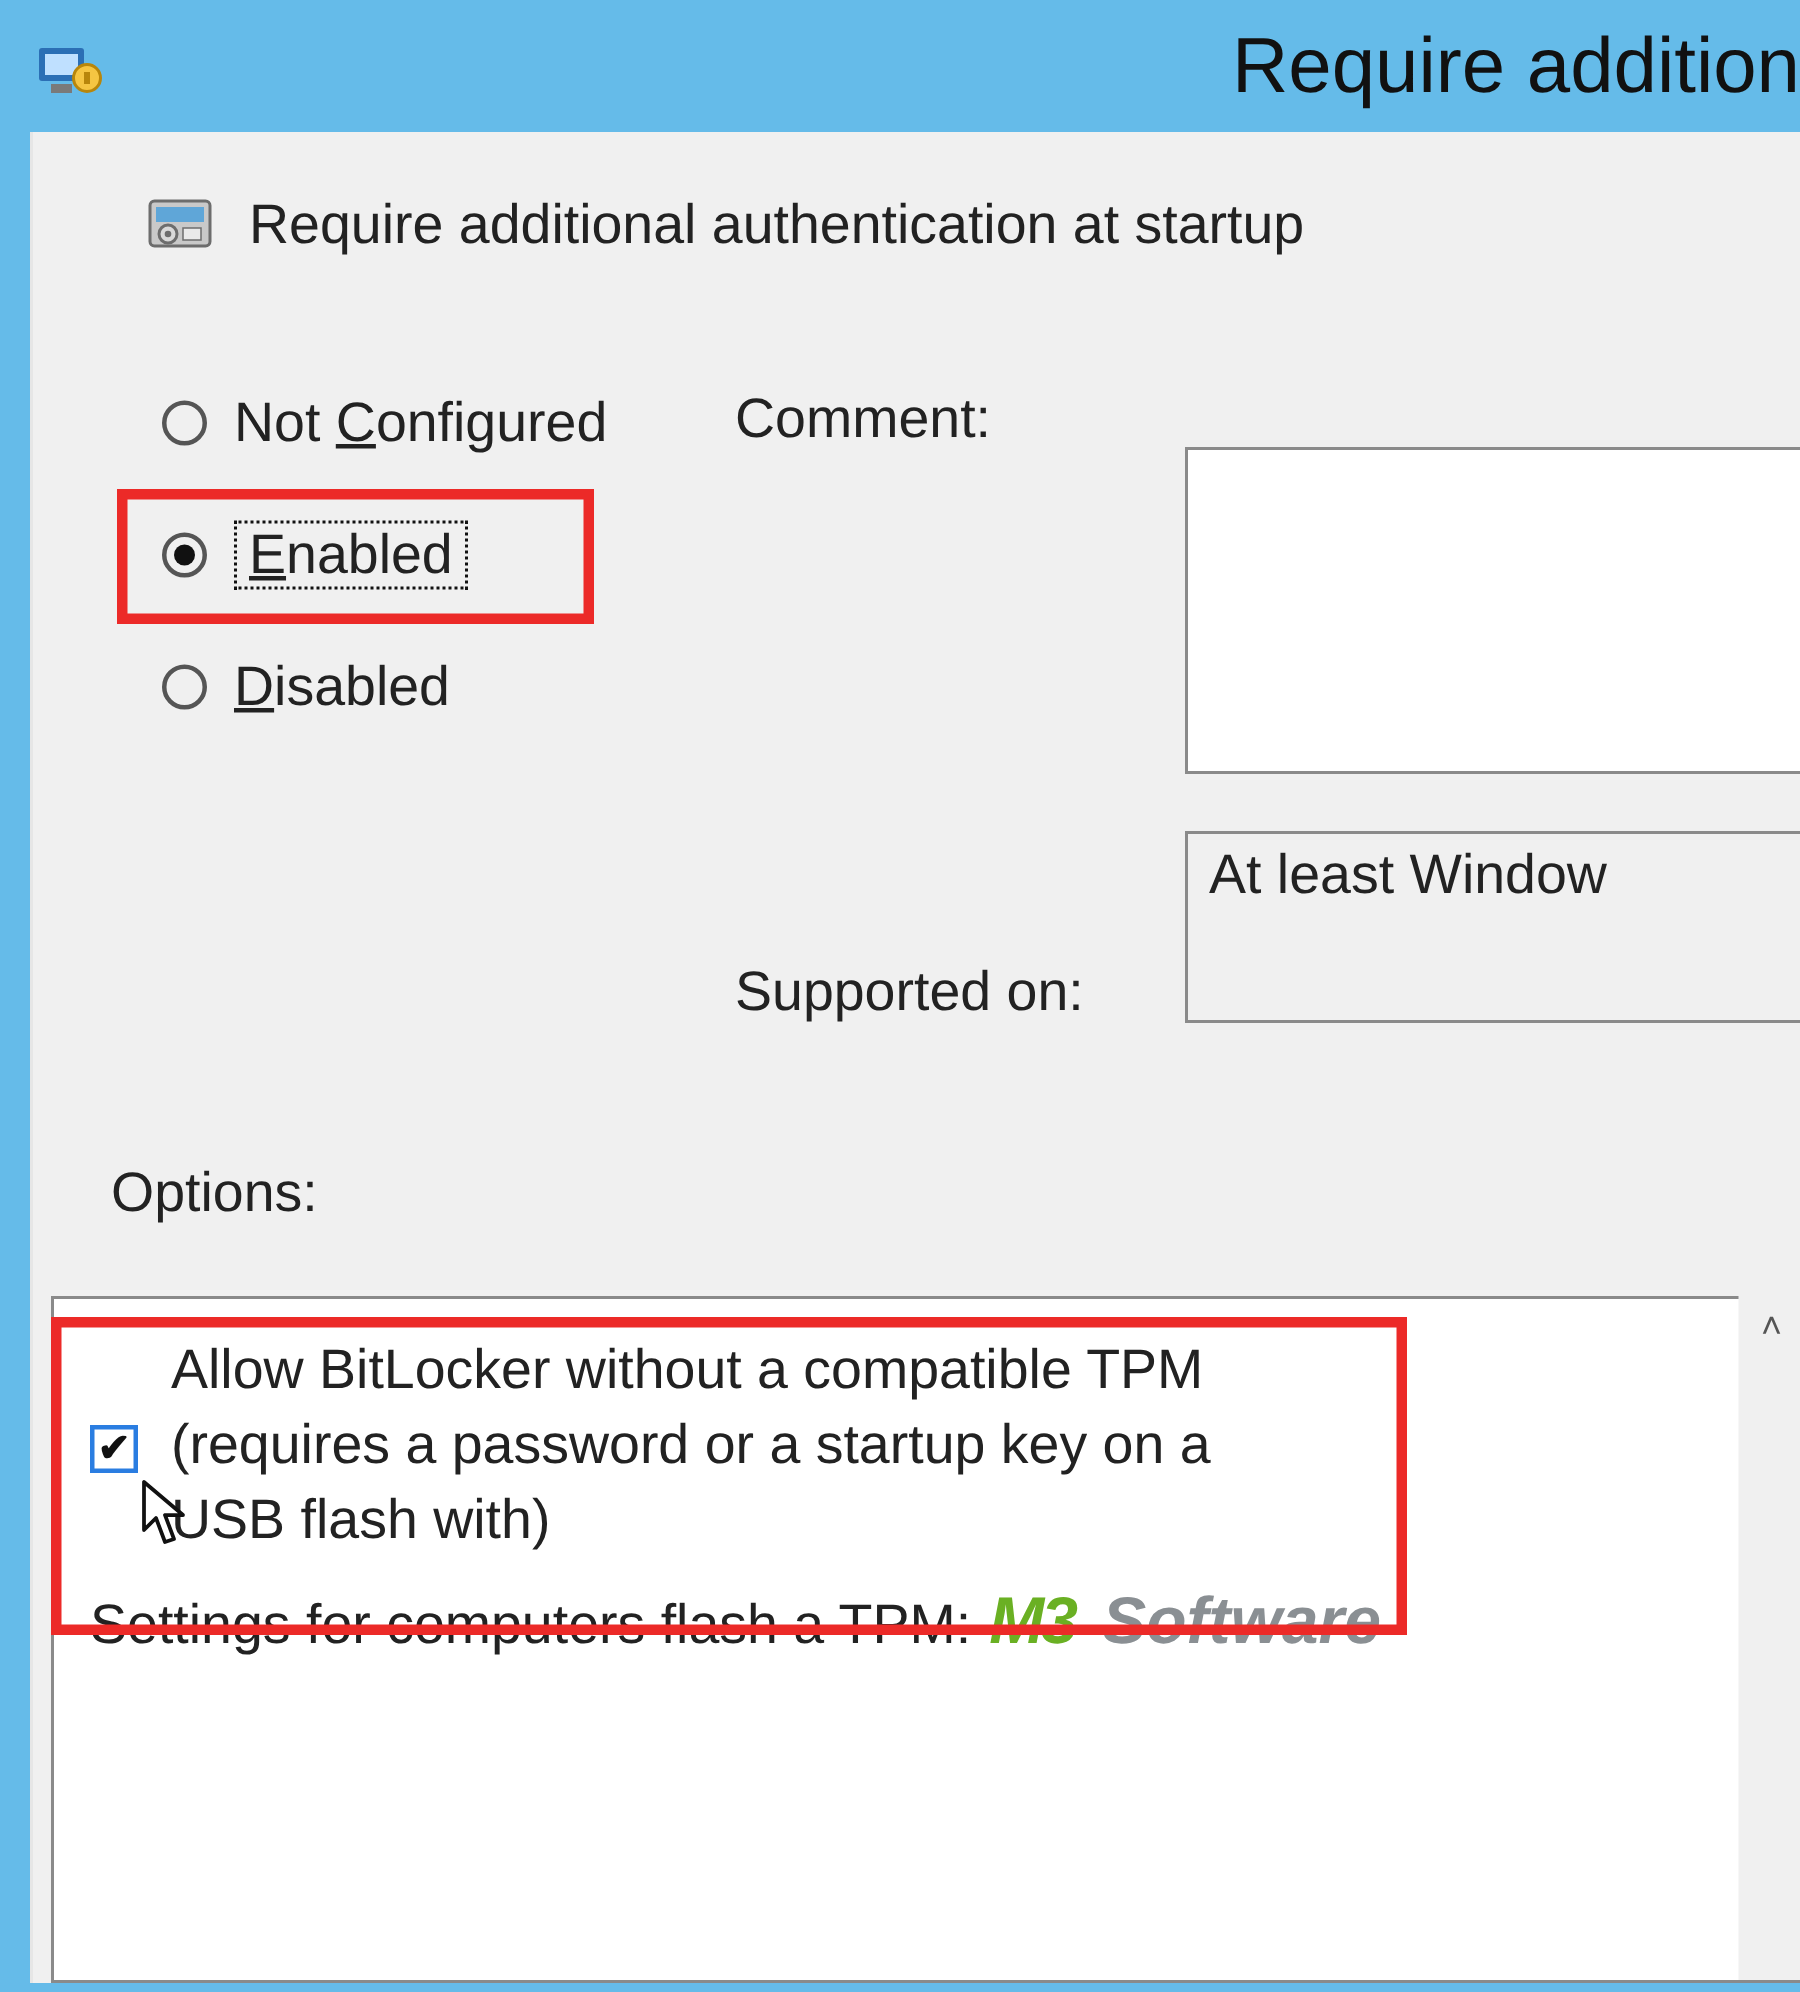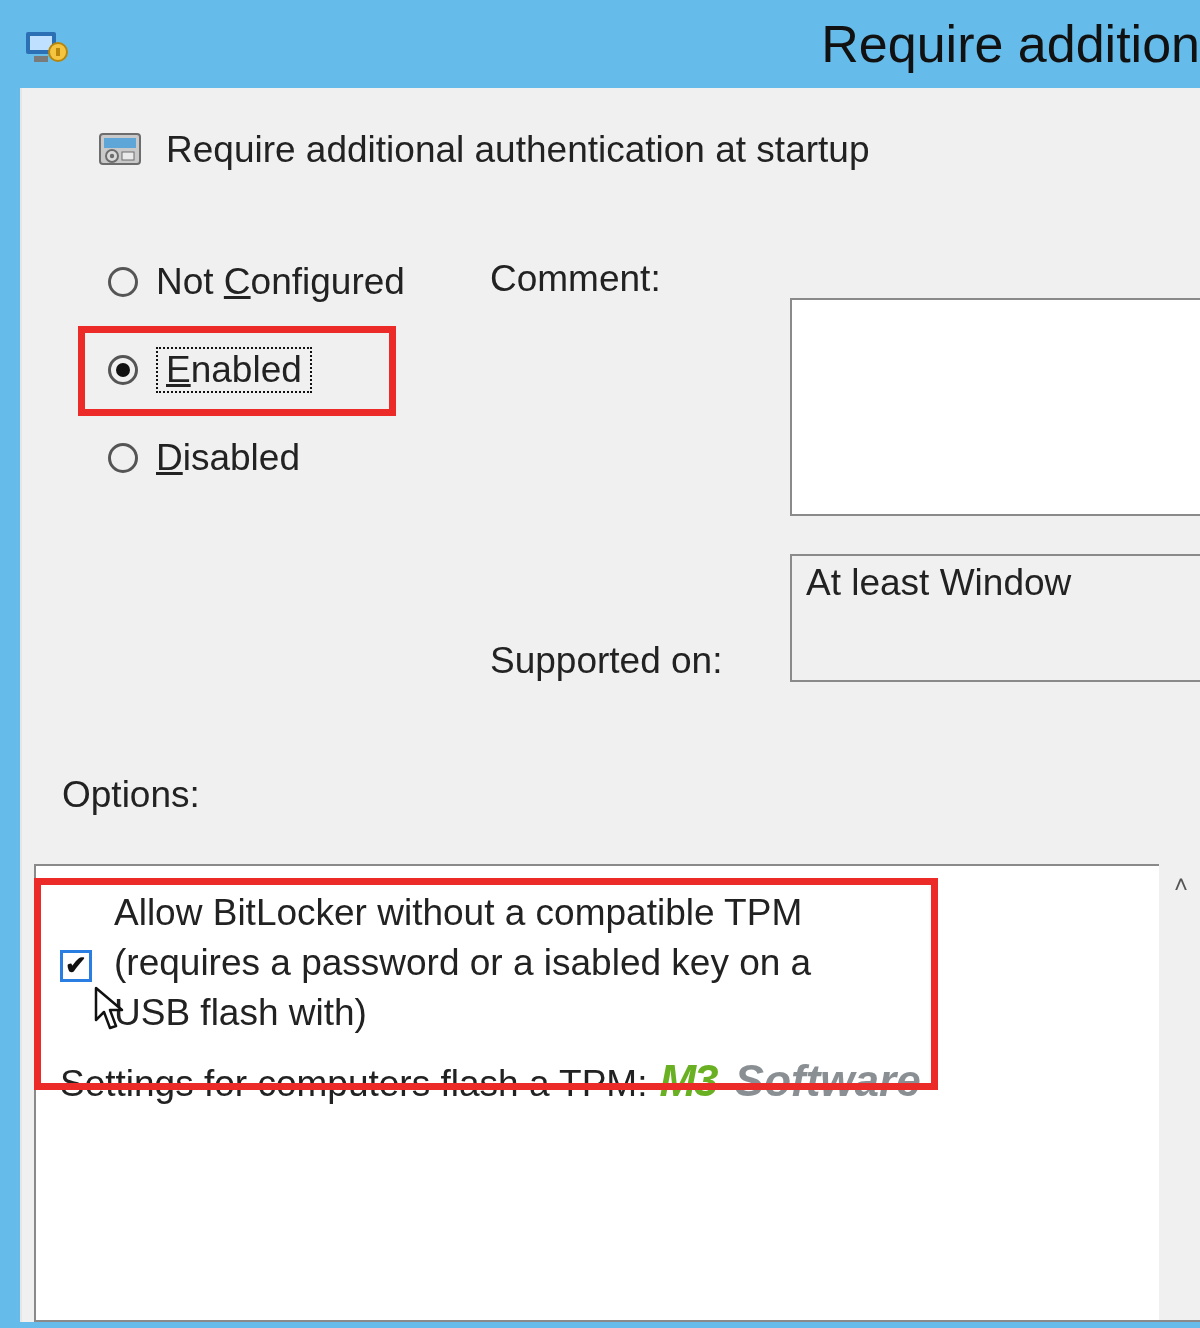--- a/index.html
+++ b/index.html
@@ -151,20 +151,21 @@
     border-right: none;
     margin-left: 0;
     font-size: 37px;
     color: #222;
     padding: 6px 6px 6px 14px;
     white-space: nowrap;
     overflow: hidden;
   }
   .options-label {
     margin-top: 92px;
+    margin-left: 12px;
     font-size: 37px;
     color: #222;
   }
   .options-panel-wrap {
     position: absolute;
     left: 12px; right: 0;
     top: 776px;
     bottom: 0;
     text-decoration: underline;
   }
@@ -326,21 +327,21 @@
 
     <div class="options-panel-wrap">
       <div class="options-panel">
 
         <div class="option-block">
           <div class="highlight-red-2"></div>
           <div class="option-text option-line1">Allow BitLocker without a compatible TPM</div>
           <span class="checkbox">
             <span class="mark">✔</span>
           </span>
-          <div class="option-text">(requires a password or a isabled key on a</div>
+          <div class="option-text">(requires a password or a startup key on a</div>
           <div class="option-text">USB flash with)</div>
           <span class="cursor">
             <svg viewBox="0 0 40 46">
               <path d="M4 2 L4 34 L12 26 L18 42 L24 40 L18 24 L30 24 Z" fill="#ffffff" stroke="#111" stroke-width="2.5" stroke-linejoin="round"></path>
             </svg>
           </span>
         </div>
 
         <div class="tpm-line">
           <span>Settings for computers flash a TPM:</span>

